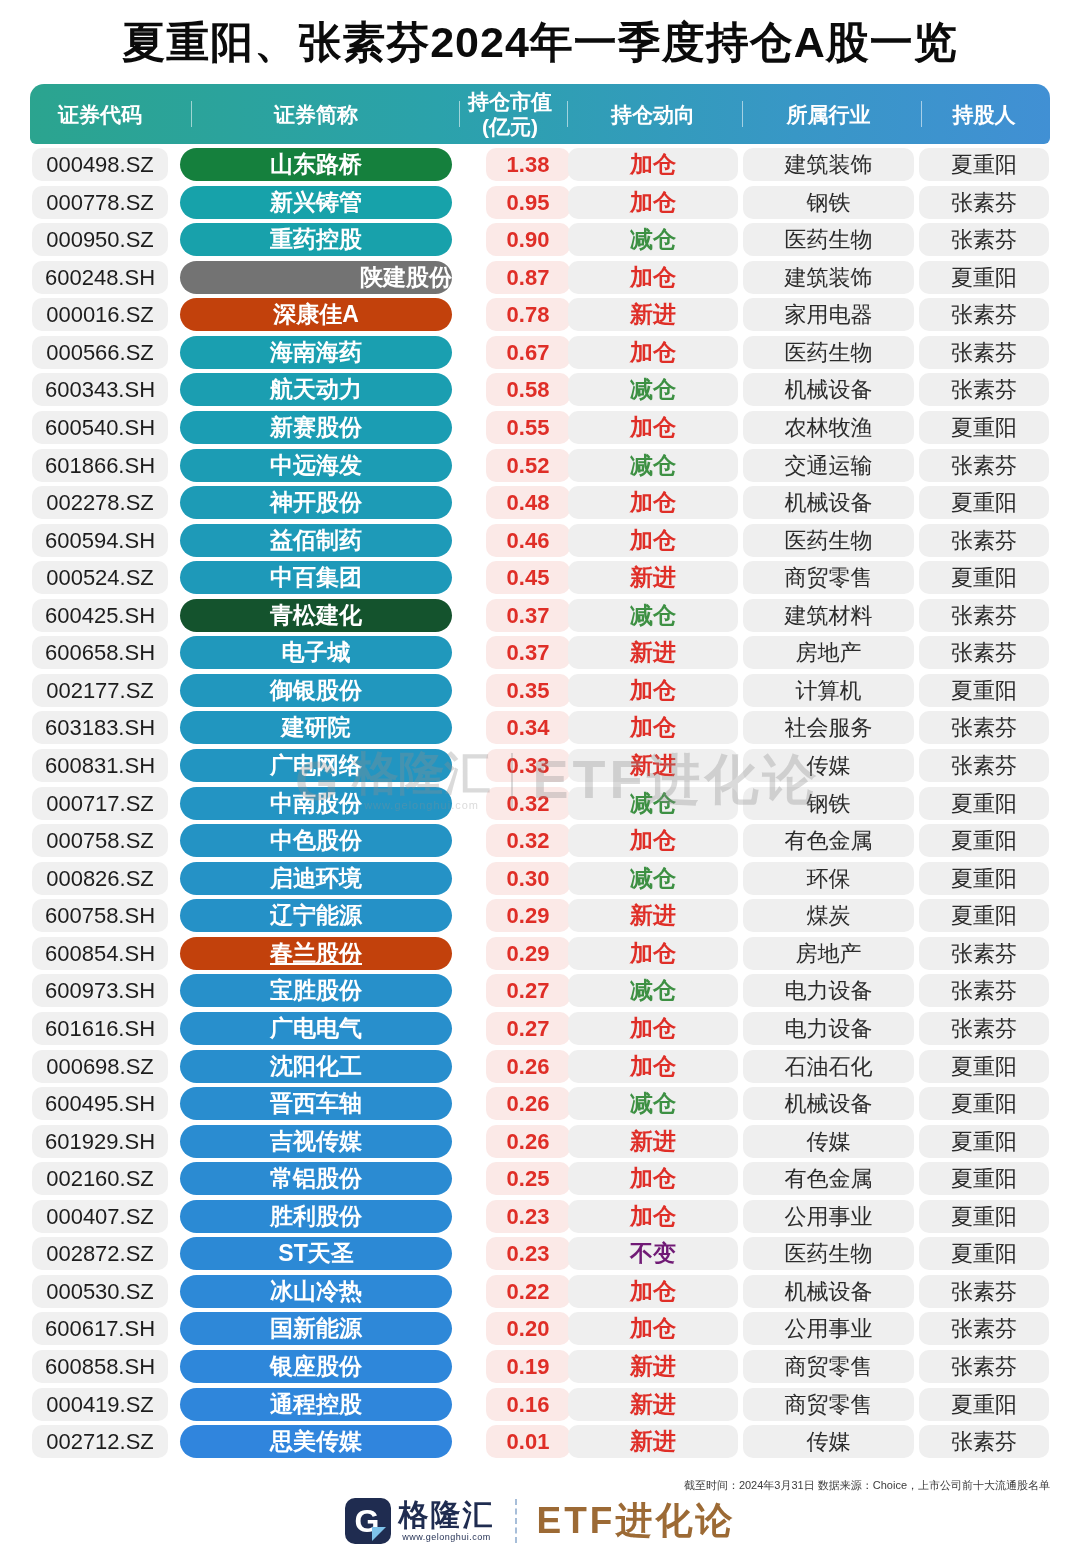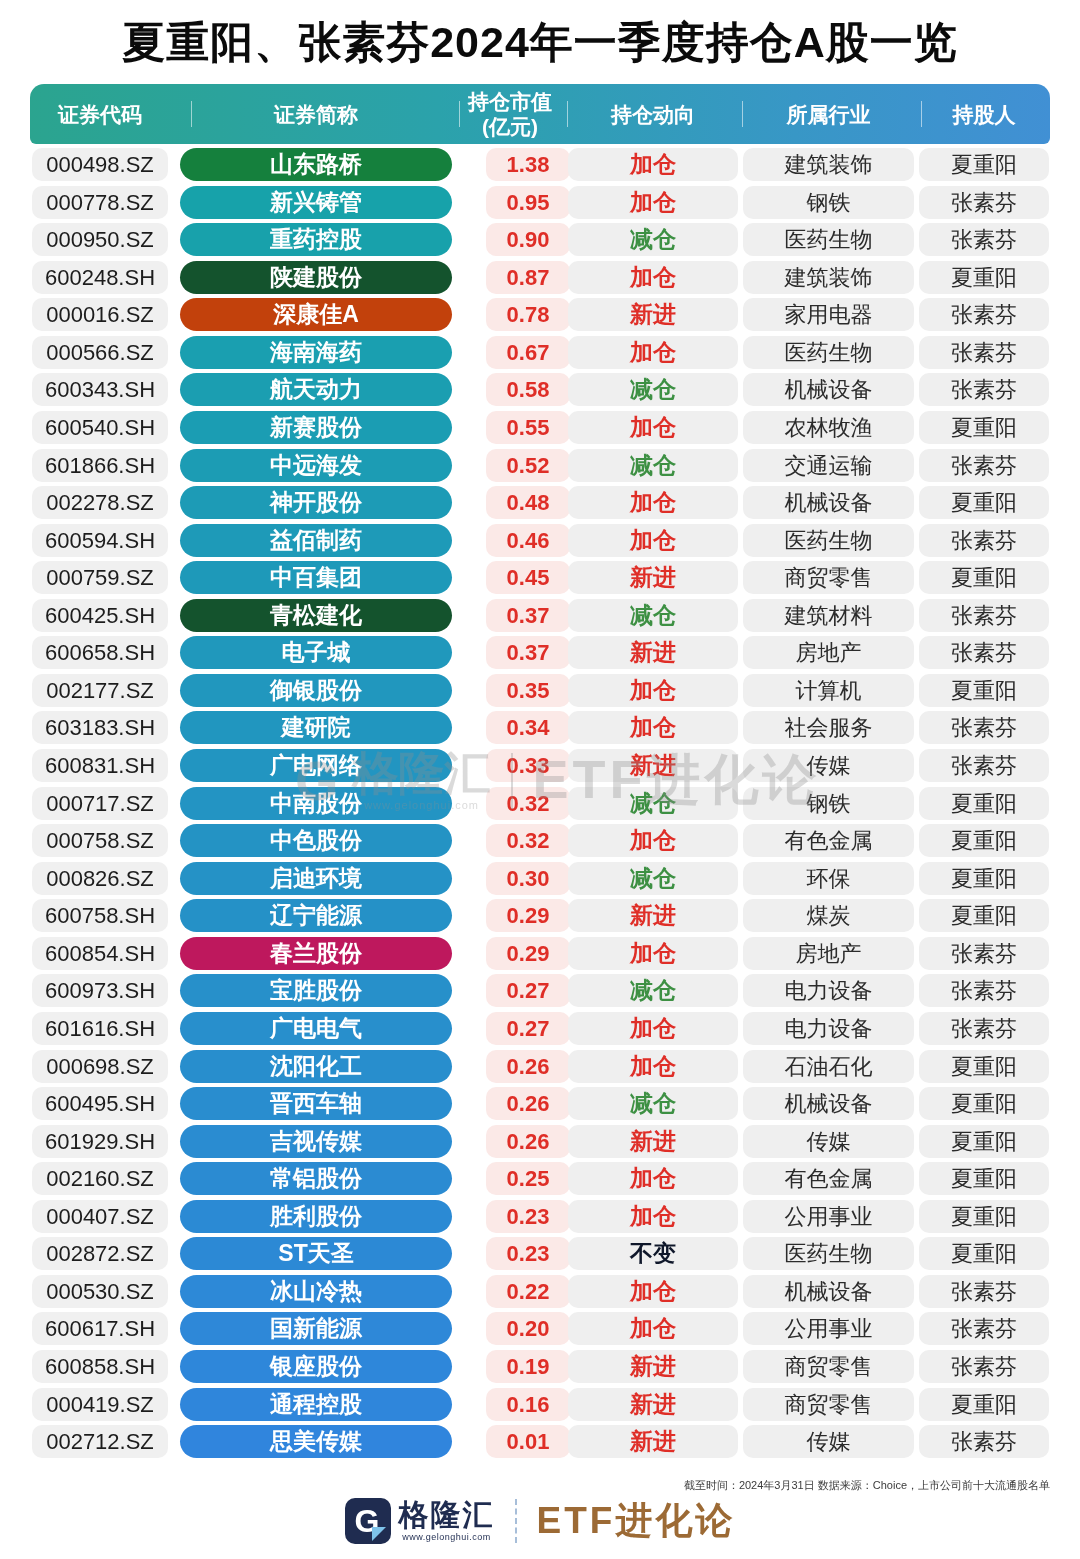--- a/index.html
+++ b/index.html
@@ -115,21 +115,21 @@
       <div class="row">
         <div class="pill code">000950.SZ</div>
         <div class="pill name" style="background: rgb(24, 161, 171);">重药控股</div>
         <div class="pill value" style="color: rgb(223, 46, 39);">0.90</div>
         <div class="pill action" style="color: rgb(61, 144, 67);">减仓</div>
         <div class="pill industry">医药生物</div>
         <div class="pill holder">张素芬</div>
       </div>
       <div class="row">
         <div class="pill code">600248.SH</div>
-        <div class="pill name" style="background: #14532d;">陕建股份</div>
+        <div class="pill name" style="background: #737373; text-align: right;">陕建股份</div>
         <div class="pill value" style="color: rgb(223, 46, 39);">0.87</div>
         <div class="pill action" style="color: rgb(223, 46, 39);">加仓</div>
         <div class="pill industry">建筑装饰</div>
         <div class="pill holder">夏重阳</div>
       </div>
       <div class="row">
         <div class="pill code">000016.SZ</div>
         <div class="pill name" style="background: #c2410c;">深康佳A</div>
         <div class="pill value" style="color: rgb(223, 46, 39);">0.78</div>
         <div class="pill action" style="color: rgb(223, 46, 39);">新进</div>
@@ -178,21 +178,21 @@
       </div>
       <div class="row">
         <div class="pill code">600594.SH</div>
         <div class="pill name" style="background: rgb(30, 154, 184);">益佰制药</div>
         <div class="pill value" style="color: rgb(223, 46, 39);">0.46</div>
         <div class="pill action" style="color: rgb(223, 46, 39);">加仓</div>
         <div class="pill industry">医药生物</div>
         <div class="pill holder">张素芬</div>
       </div>
       <div class="row">
-        <div class="pill code">000759.SZ</div>
+        <div class="pill code">000524.SZ</div>
         <div class="pill name" style="background: rgb(30, 153, 185);">中百集团</div>
         <div class="pill value" style="color: rgb(223, 46, 39);">0.45</div>
         <div class="pill action" style="color: rgb(223, 46, 39);">新进</div>
         <div class="pill industry">商贸零售</div>
         <div class="pill holder">夏重阳</div>
       </div>
       <div class="row">
         <div class="pill code">600425.SH</div>
         <div class="pill name" style="background: #14532d; font-family: Liberation Serif, serif;">青松建化</div>
         <div class="pill value" style="color: rgb(223, 46, 39);">0.37</div>
@@ -259,21 +259,21 @@
       <div class="row">
         <div class="pill code">600758.SH</div>
         <div class="pill name" style="background: rgb(37, 145, 199);">辽宁能源</div>
         <div class="pill value" style="color: rgb(223, 46, 39);">0.29</div>
         <div class="pill action" style="color: rgb(223, 46, 39);">新进</div>
         <div class="pill industry">煤炭</div>
         <div class="pill holder">夏重阳</div>
       </div>
       <div class="row">
         <div class="pill code">600854.SH</div>
-        <div class="pill name" style="background: #be185d;">春兰股份</div>
+        <div class="pill name" style="background: #c2410c; text-decoration: underline;">春兰股份</div>
         <div class="pill value" style="color: rgb(223, 46, 39);">0.29</div>
         <div class="pill action" style="color: rgb(223, 46, 39);">加仓</div>
         <div class="pill industry">房地产</div>
         <div class="pill holder">张素芬</div>
       </div>
       <div class="row">
         <div class="pill code">600973.SH</div>
         <div class="pill name" style="background: rgb(39, 144, 202);">宝胜股份</div>
         <div class="pill value" style="color: rgb(223, 46, 39);">0.27</div>
         <div class="pill action" style="color: rgb(61, 144, 67);">减仓</div>
@@ -325,21 +325,21 @@
         <div class="pill name" style="background: rgb(43, 138, 212);">胜利股份</div>
         <div class="pill value" style="color: rgb(223, 46, 39);">0.23</div>
         <div class="pill action" style="color: rgb(223, 46, 39);">加仓</div>
         <div class="pill industry">公用事业</div>
         <div class="pill holder">夏重阳</div>
       </div>
       <div class="row">
         <div class="pill code">002872.SZ</div>
         <div class="pill name" style="background: rgb(44, 137, 213);">ST天圣</div>
         <div class="pill value" style="color: rgb(223, 46, 39);">0.23</div>
-        <div class="pill action" style="color: #0f172a;">不变</div>
+        <div class="pill action" style="color: #701a75;">不变</div>
         <div class="pill industry">医药生物</div>
         <div class="pill holder">夏重阳</div>
       </div>
       <div class="row">
         <div class="pill code">000530.SZ</div>
         <div class="pill name" style="background: rgb(45, 137, 215);">冰山冷热</div>
         <div class="pill value" style="color: rgb(223, 46, 39);">0.22</div>
         <div class="pill action" style="color: rgb(223, 46, 39);">加仓</div>
         <div class="pill industry">机械设备</div>
         <div class="pill holder">张素芬</div>

